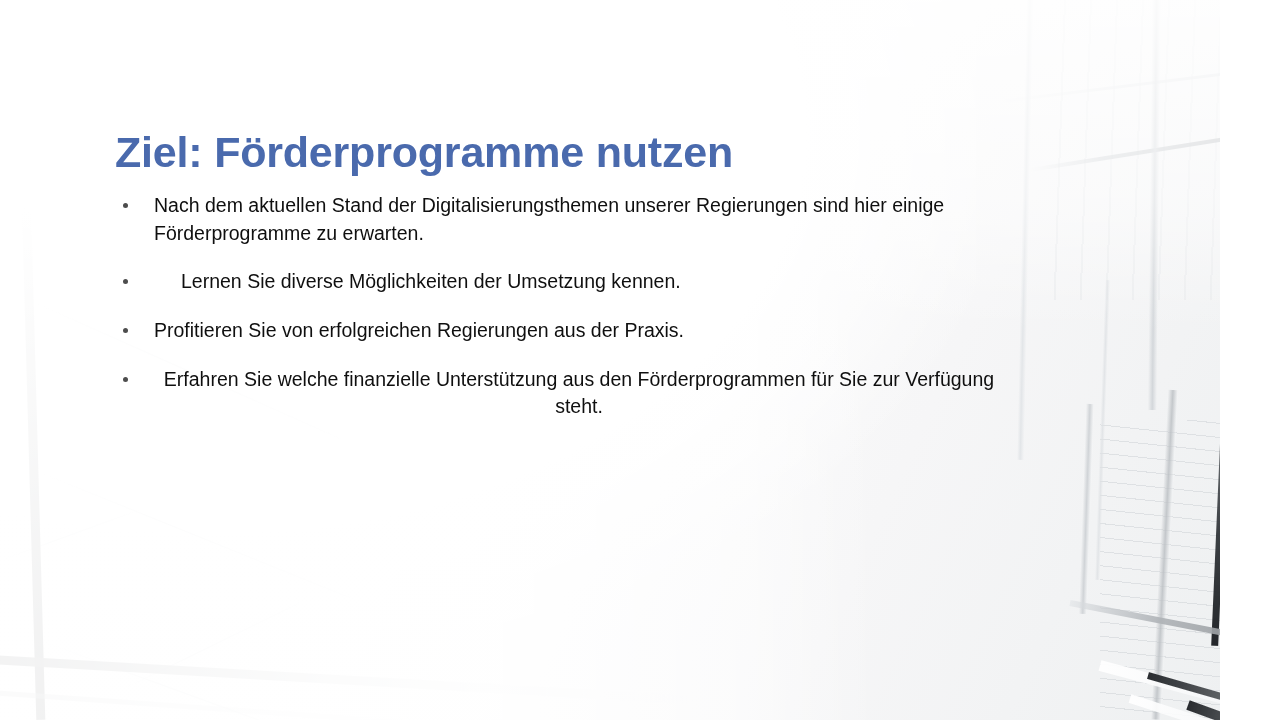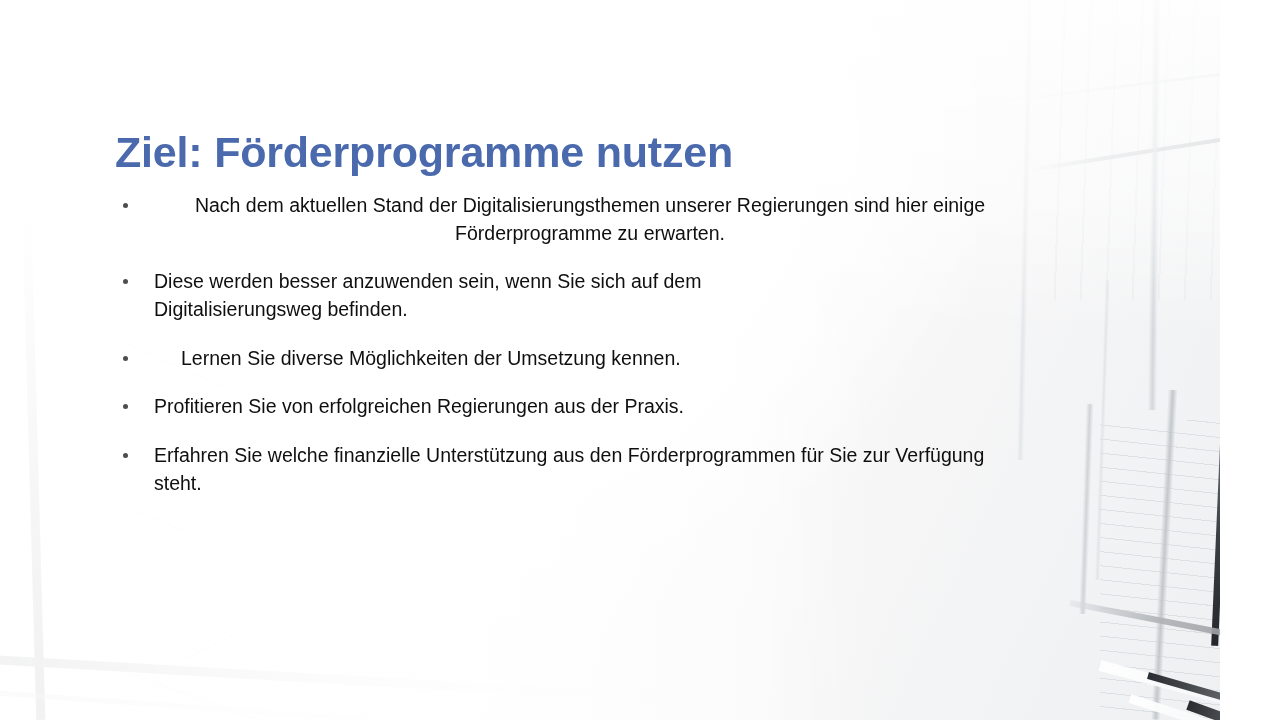--- a/index.html
+++ b/index.html
@@ -306,25 +306,25 @@
     width: 5px;
     height: 5px;
     border-radius: 50%;
     background: #4d4d4d;
   }
   .bullet .txt {
     display: block;
     max-width: 880px;
   }
   
-  .b1 .txt { max-width: 872px; text-align: center; }
+  .b1 .txt { max-width: 872px; }
   .b2 .txt { max-width: 700px; }
   .b3 .txt { max-width: 880px; margin-left: 27px; }
   .b4 .txt { max-width: 880px; }
-  .b5 .txt { max-width: 850px; }
+  .b5 .txt { max-width: 850px; text-align: center; }
 </style>
 </head>
 <body>
 
 <div class="slide">
 
   <div class="bg">
     <div class="bg-base"></div>
     <div class="bg-haze"></div>
 
@@ -366,24 +366,20 @@
   </div>
 
   <div class="content">
 
     <h1 class="title">Ziel: Förderprogramme nutzen</h1>
 
     <ul class="bullets">
       <li class="bullet b1">
         <span class="dot"></span>
         <span class="txt">Nach dem aktuellen Stand der Digitalisierungsthemen unserer Regierungen sind hier einige Förderprogramme zu erwarten.</span>
-      </li>
-      <li class="bullet b2">
-        <span class="dot"></span>
-        <span class="txt">Diese werden besser anzuwenden sein, wenn Sie sich auf dem Digitalisierungsweg befinden.</span>
       </li>
       <li class="bullet b3">
         <span class="dot"></span>
         <span class="txt">Lernen Sie diverse Möglichkeiten der Umsetzung kennen.</span>
       </li>
       <li class="bullet b4">
         <span class="dot"></span>
         <span class="txt">Profitieren Sie von erfolgreichen Regierungen aus der Praxis.</span>
       </li>
       <li class="bullet b5">

